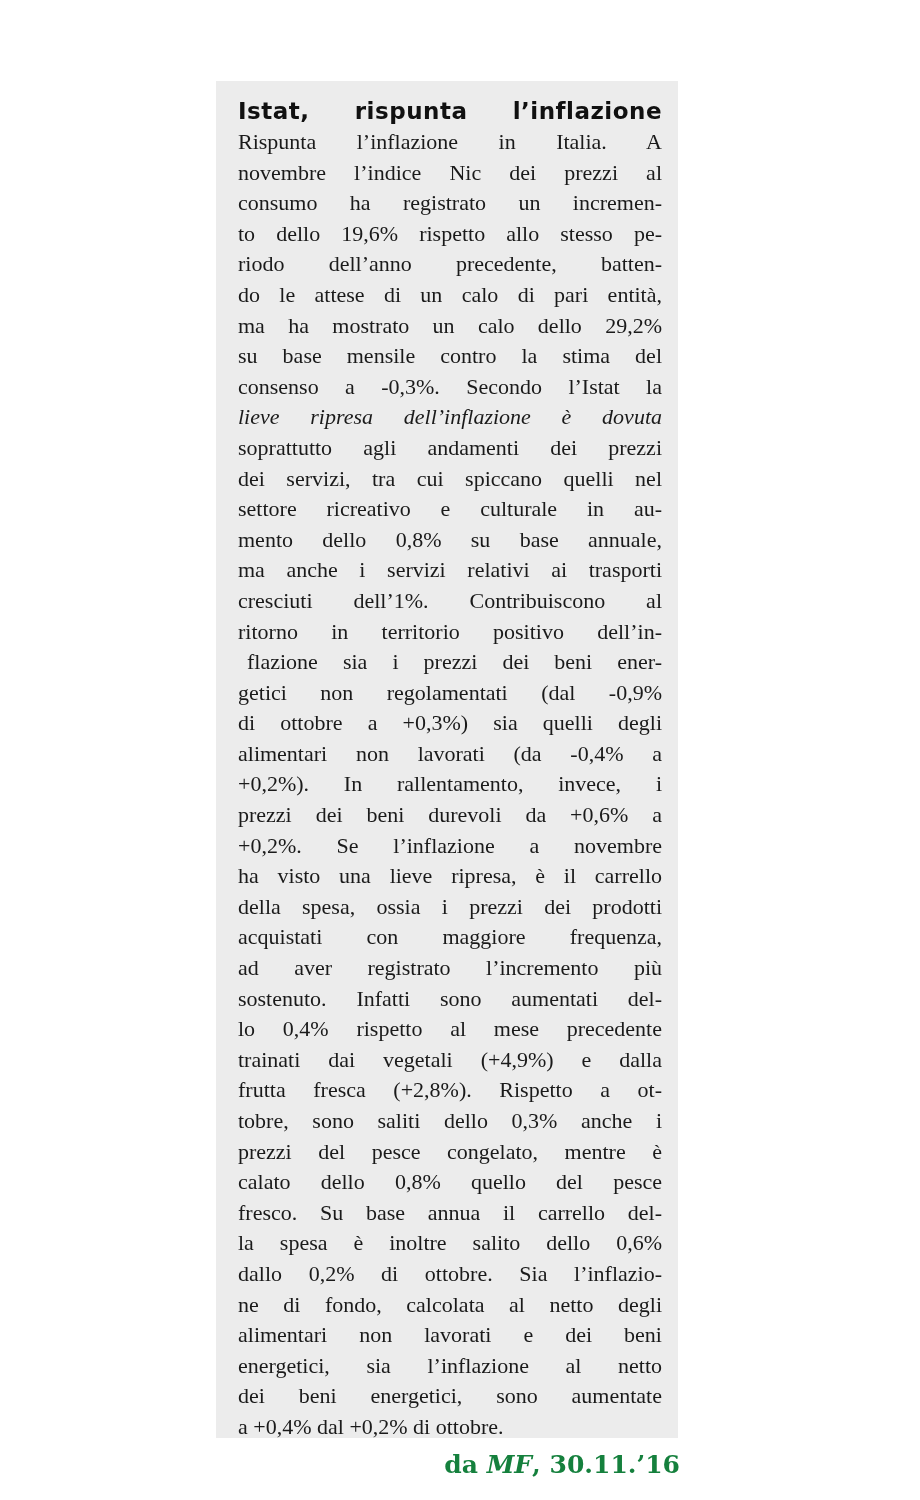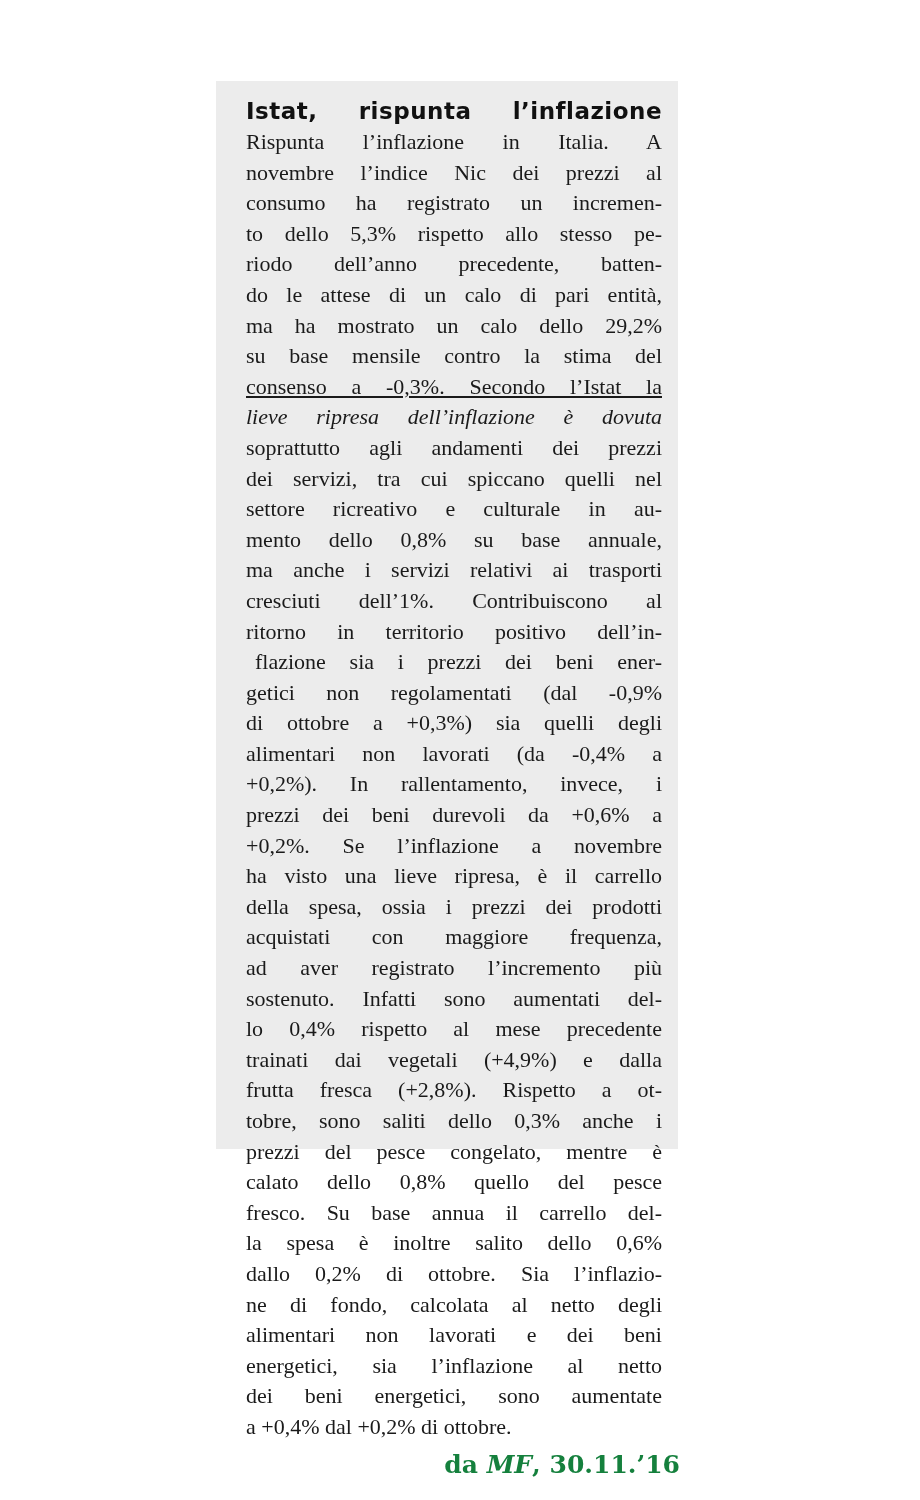--- a/index.html
+++ b/index.html
@@ -1,23 +1,23 @@
 <!DOCTYPE html>
 <html><head>
   <meta charset="utf-8">
   <style>
     html, body { margin: 0; padding: 0; background: #ffffff; }
     body { width: 920px; height: 1500px; position: relative; overflow: hidden; }
     .clip {
       position: absolute;
       left: 216px; top: 81px;
-      width: 462px; height: 1068px;
+      width: 462px; height: 1357px;
       background: #ececec;
       box-sizing: border-box;
-      padding: 14px 16px 0 30px;
+      padding: 14px 16px 0 22px;
     }
     .headline {
       font-family: "DejaVu Sans", sans-serif;
       font-weight: bold;
       font-size: 23px;
       line-height: 32px;
       color: #111;
       text-align: justify;
       text-align-last: justify;
       letter-spacing: 0.5px;
@@ -50,26 +50,26 @@
   </style>
 </head>
 <body>
 
 <div class="clip">
   <h1 class="headline">Istat, rispunta l’inflazione</h1>
   <div class="body-lines">
     <span class="line" style="white-space: normal;">Rispunta l’inflazione in Italia. A</span>
     <span class="line" style="white-space: normal;">novembre l’indice Nic dei prezzi al</span>
     <span class="line" style="white-space: normal;">consumo ha registrato un incremen-</span>
-    <span class="line" style="white-space: normal;">to dello 5,3% rispetto allo stesso pe-</span>
+    <span class="line" style="white-space: normal;">to dello 19,6% rispetto allo stesso pe-</span>
     <span class="line" style="white-space: normal;">riodo dell’anno precedente, batten-</span>
     <span class="line" style="white-space: normal;">do le attese di un calo di pari entità,</span>
     <span class="line" style="white-space: normal;">ma ha mostrato un calo dello 29,2%</span>
     <span class="line" style="white-space: normal;">su base mensile contro la stima del</span>
-    <span class="line" style="white-space: normal; text-decoration: underline;">consenso a -0,3%. Secondo l’Istat la</span>
+    <span class="line" style="white-space: normal;">consenso a -0,3%. Secondo l’Istat la</span>
     <span class="line" style="white-space: normal; font-style: italic;">lieve ripresa dell’inflazione è dovuta</span>
     <span class="line" style="white-space: normal;">soprattutto agli andamenti dei prezzi</span>
     <span class="line" style="white-space: normal;">dei servizi, tra cui spiccano quelli nel</span>
     <span class="line" style="white-space: normal;">settore ricreativo e culturale in au-</span>
     <span class="line" style="white-space: normal;">mento dello 0,8% su base annuale,</span>
     <span class="line" style="white-space: normal;">ma anche i servizi relativi ai trasporti</span>
     <span class="line" style="white-space: normal;">cresciuti dell’1%. Contribuiscono al</span>
     <span class="line" style="white-space: normal;">ritorno in territorio positivo dell’in-</span>
     <span class="line" style="white-space: normal; margin-left: 9px;">flazione sia i prezzi dei beni ener-</span>
     <span class="line" style="white-space: normal;">getici non regolamentati (dal -0,9%</span>

